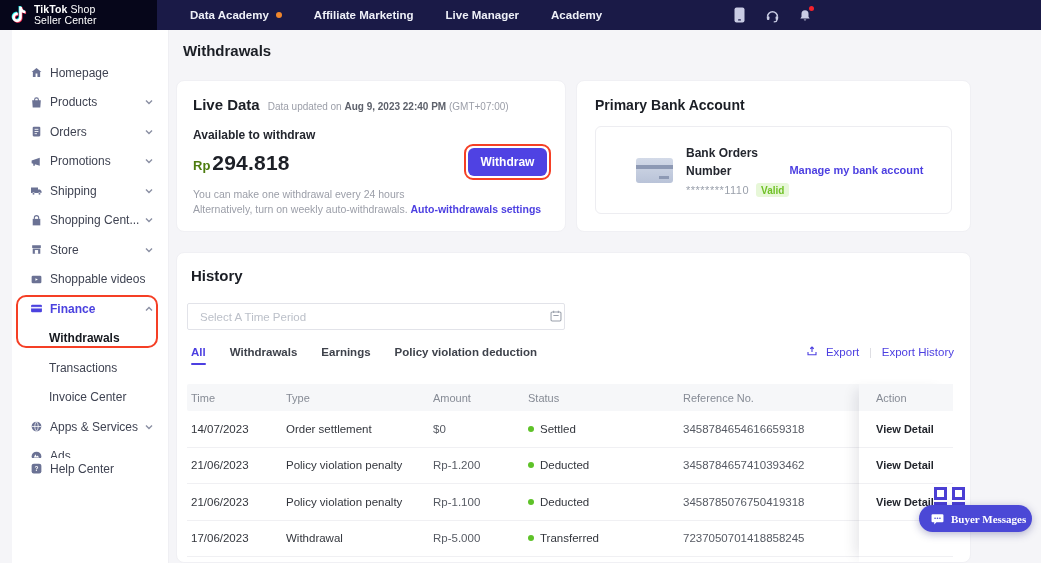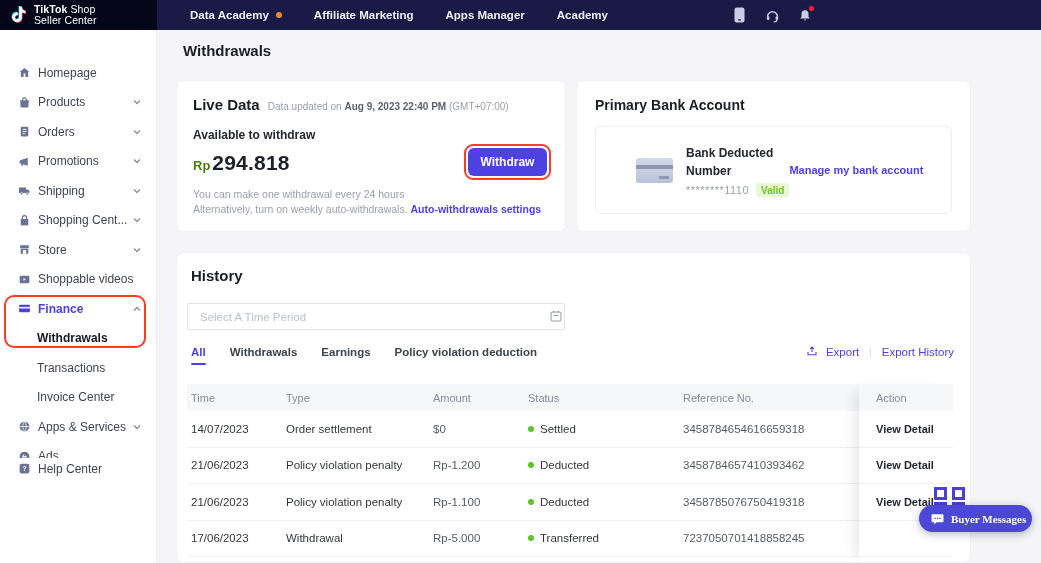--- a/index.html
+++ b/index.html
@@ -13,21 +13,21 @@
   .logo-text { color:#fff; line-height:1.08; font-size:10.5px; letter-spacing:.1px; }
   .logo-text b { font-weight:800; }
   .nav { display:flex; align-items:center; gap:32px; margin-left:33px; }
   .nav-item { color:#eef0f8; font-size:11.5px; font-weight:700; display:flex; align-items:center; cursor:pointer; white-space:nowrap; }
   .orange-dot { width:6px; height:6px; border-radius:50%; background:#f0862c; margin-left:7px; }
   .hicons { margin-left:auto; margin-right:228px; display:flex; align-items:center; gap:17px; }
   .hicon { position:relative; width:16px; height:16px; display:flex; align-items:center; justify-content:center; cursor:pointer; }
   .bell-dot { position:absolute; top:-1px; right:-1px; width:5px; height:5px; border-radius:50%; background:#f5222d; }
 
   
-  .sidebar { position:absolute; top:30px; left:0; width:157px; bottom:0; background:#fff; border-right:1px solid #efeff3; z-index:10; padding-top:28px; }
+  .sidebar { position:absolute; top:30px; left:12px; width:157px; bottom:0; background:#fff; border-right:1px solid #efeff3; z-index:10; padding-top:28px; }
   .side-item { height:29.5px; display:flex; align-items:center; padding:0 14px 0 18px; cursor:pointer; }
   .si { width:13px; height:13px; flex:none; display:flex; align-items:center; justify-content:center; }
   .slabel { font-size:12px; color:#3f4352; margin-left:7px; white-space:nowrap; overflow:hidden; }
   .chev { margin-left:auto; display:flex; }
   .chev.up svg { transform:rotate(180deg); }
   .side-item.finance .slabel { color:#4b42df; font-weight:800; }
   .sub-item { height:29.5px; display:flex; align-items:center; padding-left:37px; font-size:12px; color:#3f4352; cursor:pointer; }
   .sub-item.active { font-weight:800; color:#15181e; }
   .red-box-side { position:absolute; left:4px; top:265px; width:142px; height:53px; border:2.5px solid #f53f25; border-radius:10px; pointer-events:none; z-index:5; }
   .help-pin { position:absolute; left:0; top:428px; right:1px; bottom:0; background:#fff; }
@@ -118,21 +118,21 @@
   </div>
   <div class="nav">
     <span class="nav-item">
         <span>Data Academy</span>
         <span class="orange-dot"></span>
       </span>
     <span class="nav-item">
         <span>Affiliate Marketing</span>
       </span>
     <span class="nav-item">
-        <span>Apps Manager</span>
+        <span>Live Manager</span>
       </span>
     <span class="nav-item">
         <span>Academy</span>
       </span>
   </div>
   <div class="hicons">
     <span class="hicon">
       <svg width="11" height="16" viewBox="0 0 11 16">
           <rect x="0.5" y="0.5" width="10" height="15" rx="2" fill="#c9cce4"></rect>
           <rect x="4" y="12.2" width="3" height="1.4" rx="0.7" fill="#1a1a47"></rect>
@@ -342,21 +342,21 @@
     <div class="wd-ring">
       <button class="wd-btn">Withdraw</button>
     </div>
   </div>
 
   <div class="card bank-card">
     <div class="bank-title">Primary Bank Account</div>
     <div class="bank-box">
       <span class="cc"></span>
       <span class="bank-info">
-        <span class="bank-label">Bank Deducted Number</span>
+        <span class="bank-label">Bank Orders Number</span>
         <span class="bank-num-row">
           <span class="bank-num">********1110</span>
           <span class="valid-badge">Valid</span>
         </span>
       </span>
       <a class="manage-link">Manage my bank account</a>
     </div>
   </div>
 
   <div class="card hist-card">

